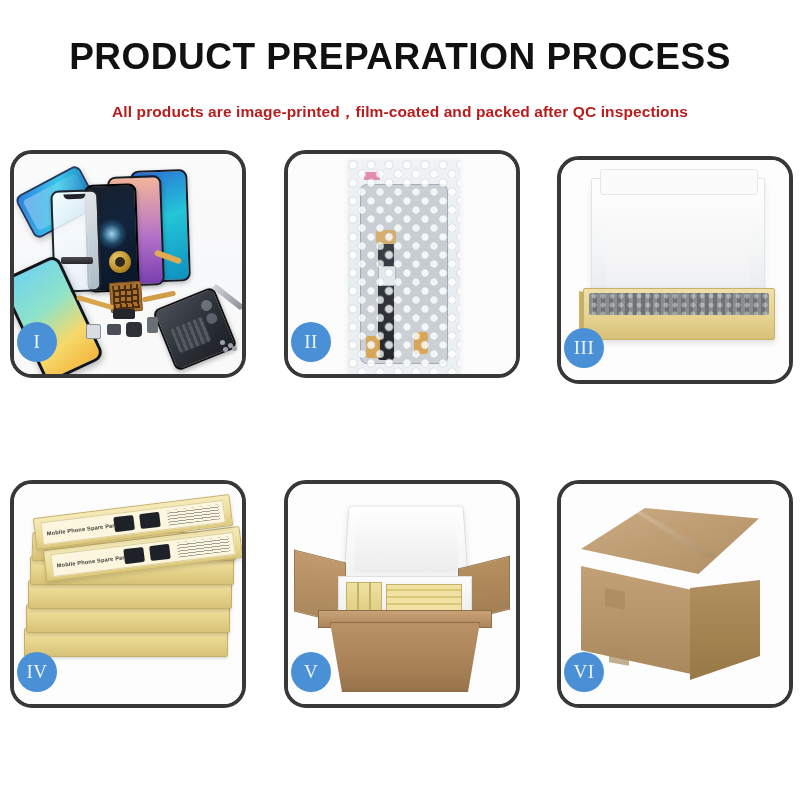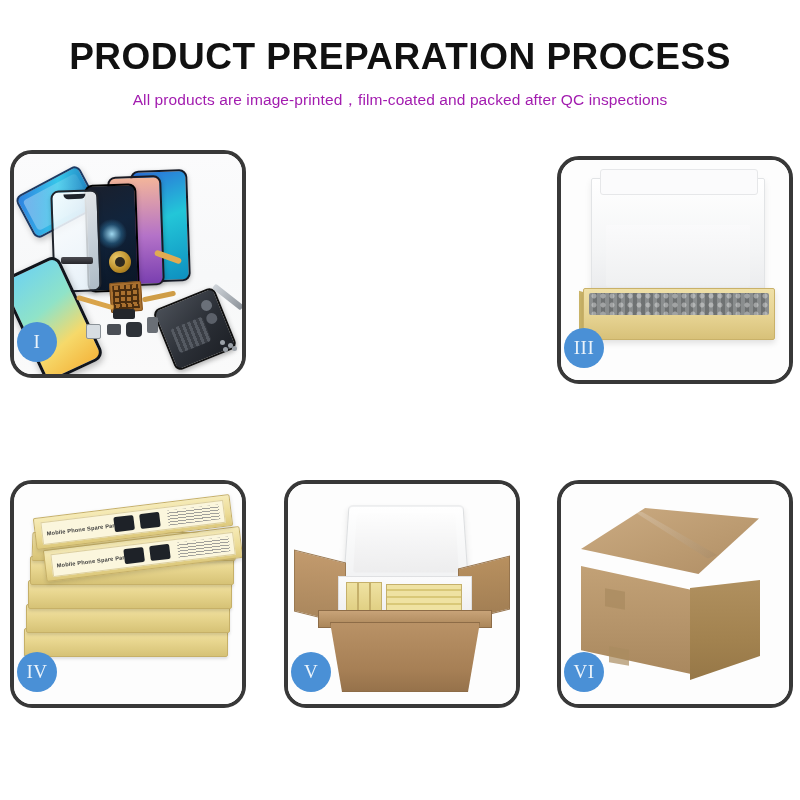--- a/index.html
+++ b/index.html
@@ -11,22 +11,22 @@
   .page{width:752px;height:800px;position:relative;}
 
   
   .header{position:absolute;left:0;top:0;width:800px;text-align:center;}
   .title{
     margin:0;padding-top:38px;
     font-size:37px;font-weight:700;letter-spacing:.5px;
     color:#111111;line-height:1.05;white-space:nowrap;
   }
   .subtitle{
-    margin:0;padding-top:13px;
-    font-size:15.5px;font-weight:400;color:#a21caf;
+    margin:12px;padding-top:13px;
+    font-size:15.5px;font-weight:700;color:#b91c1c;
     letter-spacing:.1px;white-space:nowrap;
   }
 
   
   .grid{position:absolute;left:0;top:145px;width:800px;height:600px;}
   .panel{
     position:absolute;width:236px;height:228px;
     border:4px solid #383838;border-radius:22px;
     background:#ffffff;box-sizing:border-box;overflow:visible;
   }
@@ -300,20 +300,33 @@
         <div class="smallpart sp2"></div>
         <div class="smallpart sp3"></div>
         <div class="smallpart sp4"></div>
         <div class="smallpart sp5"></div>
         <div class="tool"></div>
         <div class="screws"></div>
       </div>
       <div class="badge">I</div>
     </div>
 
+    <div class="panel p2">
+      <div class="inner">
+        <div class="bubblebag">
+          <div class="screenin"></div>
+          <div class="flexstrip"></div>
+          <div class="conn conn-a"></div>
+          <div class="conn conn-b"></div>
+          <div class="pinklabel"></div>
+          <div class="bubbletex"></div>
+        </div>
+      </div>
+      <div class="badge">II</div>
+    </div>
 
     <div class="panel p3">
       <div class="inner">
         <div class="lidfoam"></div>
         <div class="trayflapL"></div>
         <div class="trayflapR"></div>
         <div class="boxtray"></div>
       </div>
       <div class="badge">III</div>
     </div>

